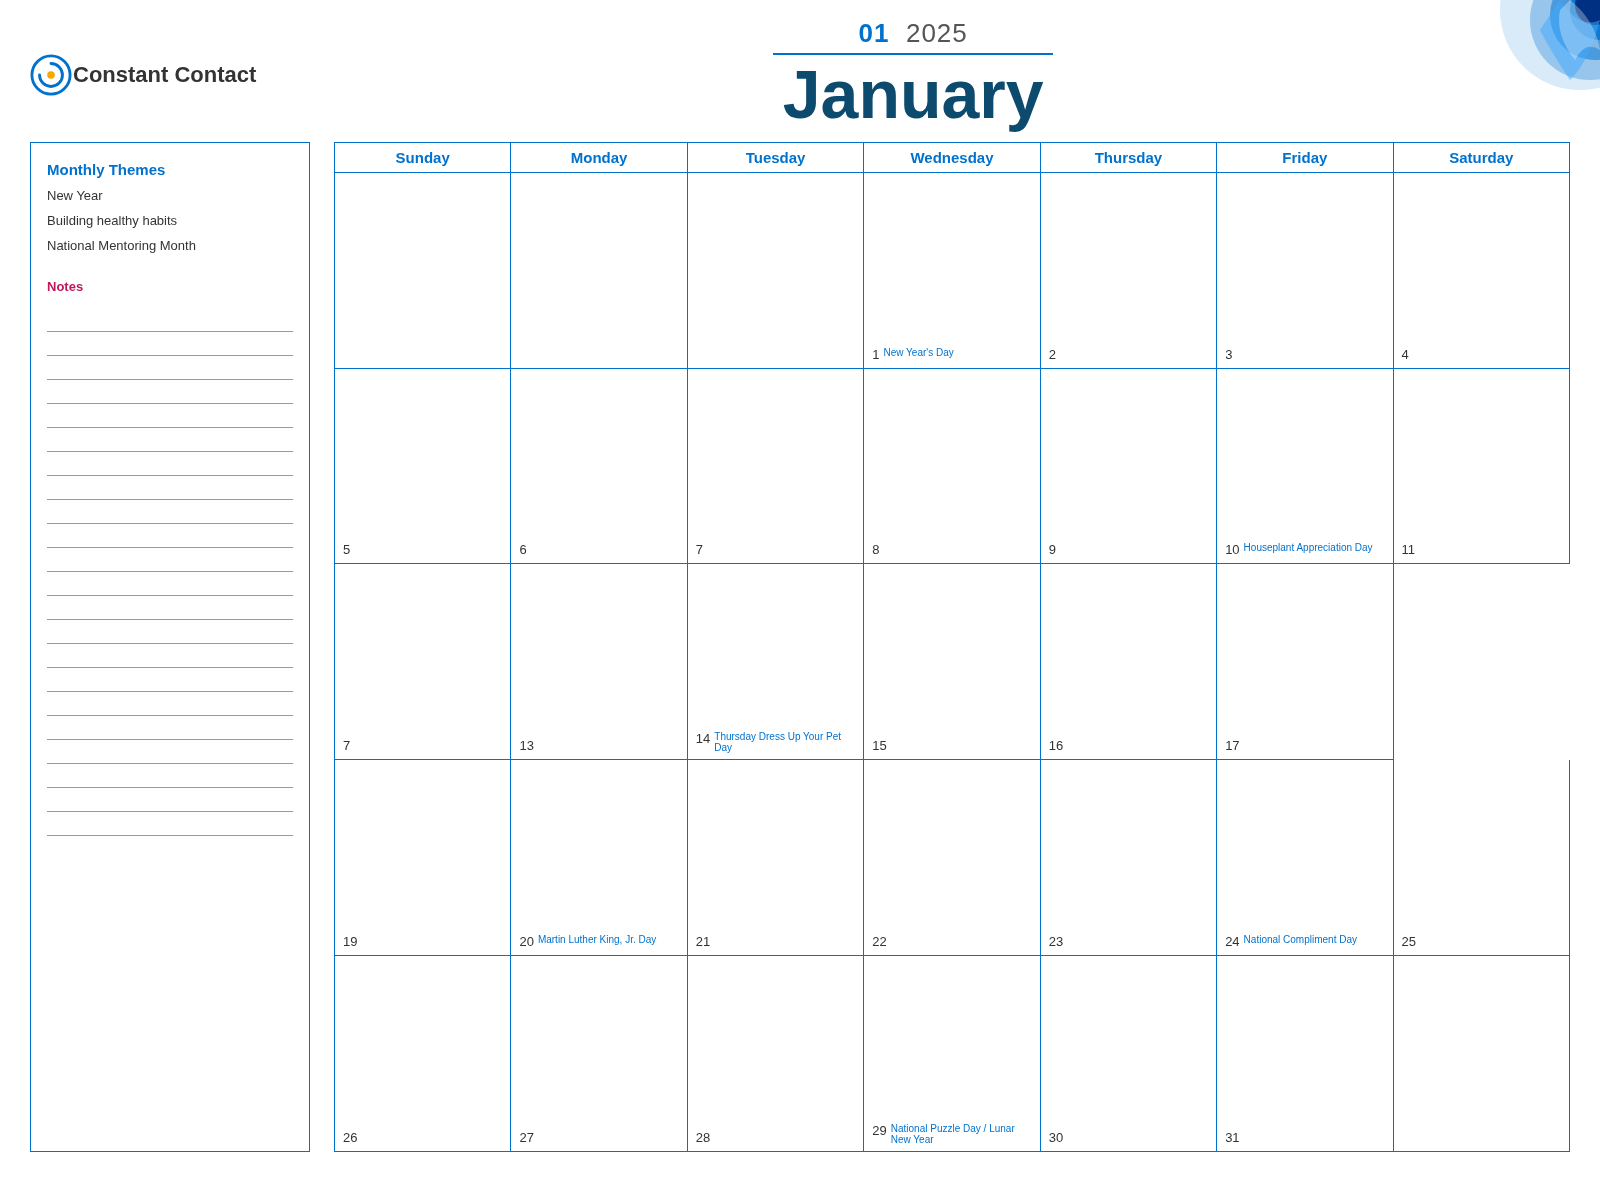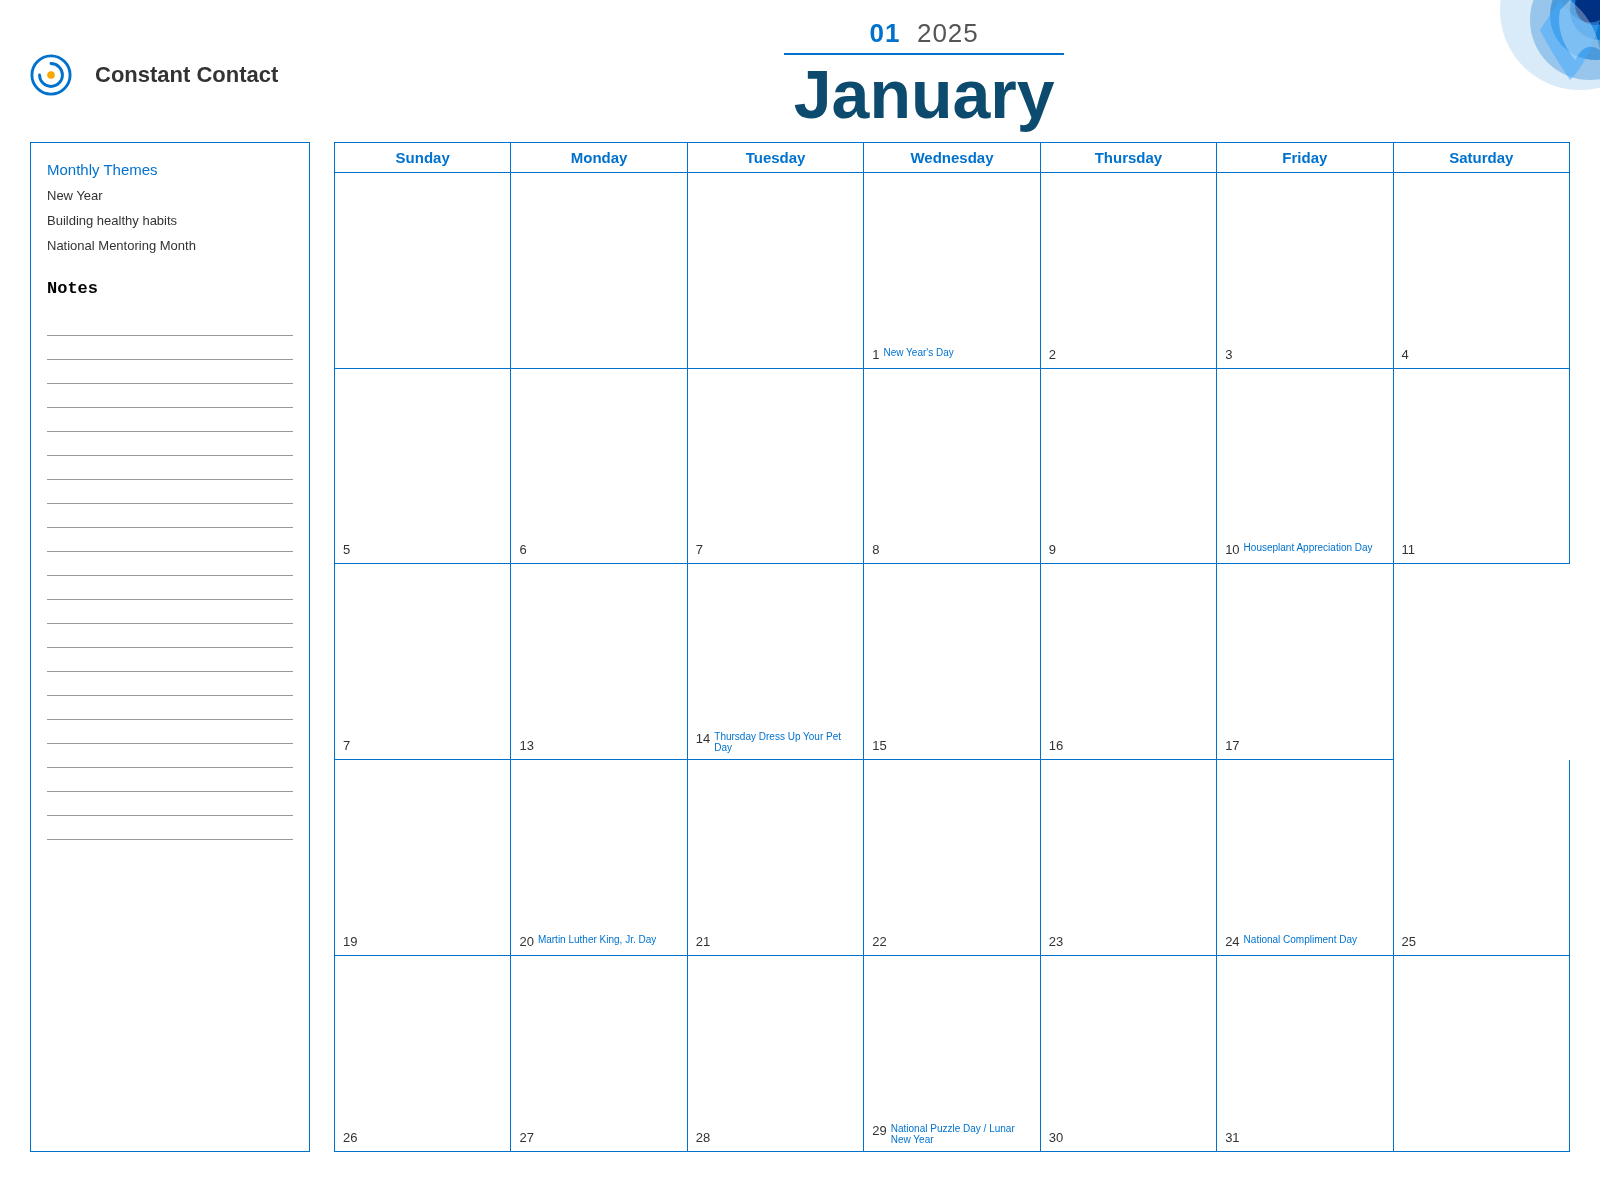--- a/index.html
+++ b/index.html
@@ -16,21 +16,21 @@
     .header {
       display: flex;
       align-items: center;
       justify-content: space-between;
       padding: 18px 30px 0 30px;
       position: relative;
     }
     .logo-area {
       display: flex;
       align-items: center;
-      gap: 23px;
+      gap: 1px;
     }
     .logo-icon {
       width: 42px;
       height: 42px;
     }
     .logo-text {
       font-size: 22px;
       font-weight: bold;
       color: #333;
     }
@@ -82,36 +82,35 @@
       width: 280px;
       min-width: 280px;
       border: 1.5px solid #0072CE;
       padding: 18px 16px 16px 16px;
       display: flex;
       flex-direction: column;
       gap: 0;
     }
     .sidebar-section-title {
       color: #0072CE;
-      font-weight: normal;
+      font-weight: bold;
       font-size: 15px;
       margin-bottom: 10px;
     }
     .sidebar-theme-item {
       font-size: 13px;
       color: #333;
       margin-bottom: 10px;
     }
     .sidebar-notes-title {
-      color: #000000;
+      color: #be185d;
       font-weight: bold;
-      font-size: 17px;
+      font-size: 13px;
       margin-top: 16px;
       margin-bottom: 14px;
-      font-family: Liberation Mono, monospace;
     }
     .notes-lines {
       display: flex;
       flex-direction: column;
       gap: 0;
       flex: 1;
     }
     .note-line {
       border-bottom: 1px solid #999;
       height: 24px;

